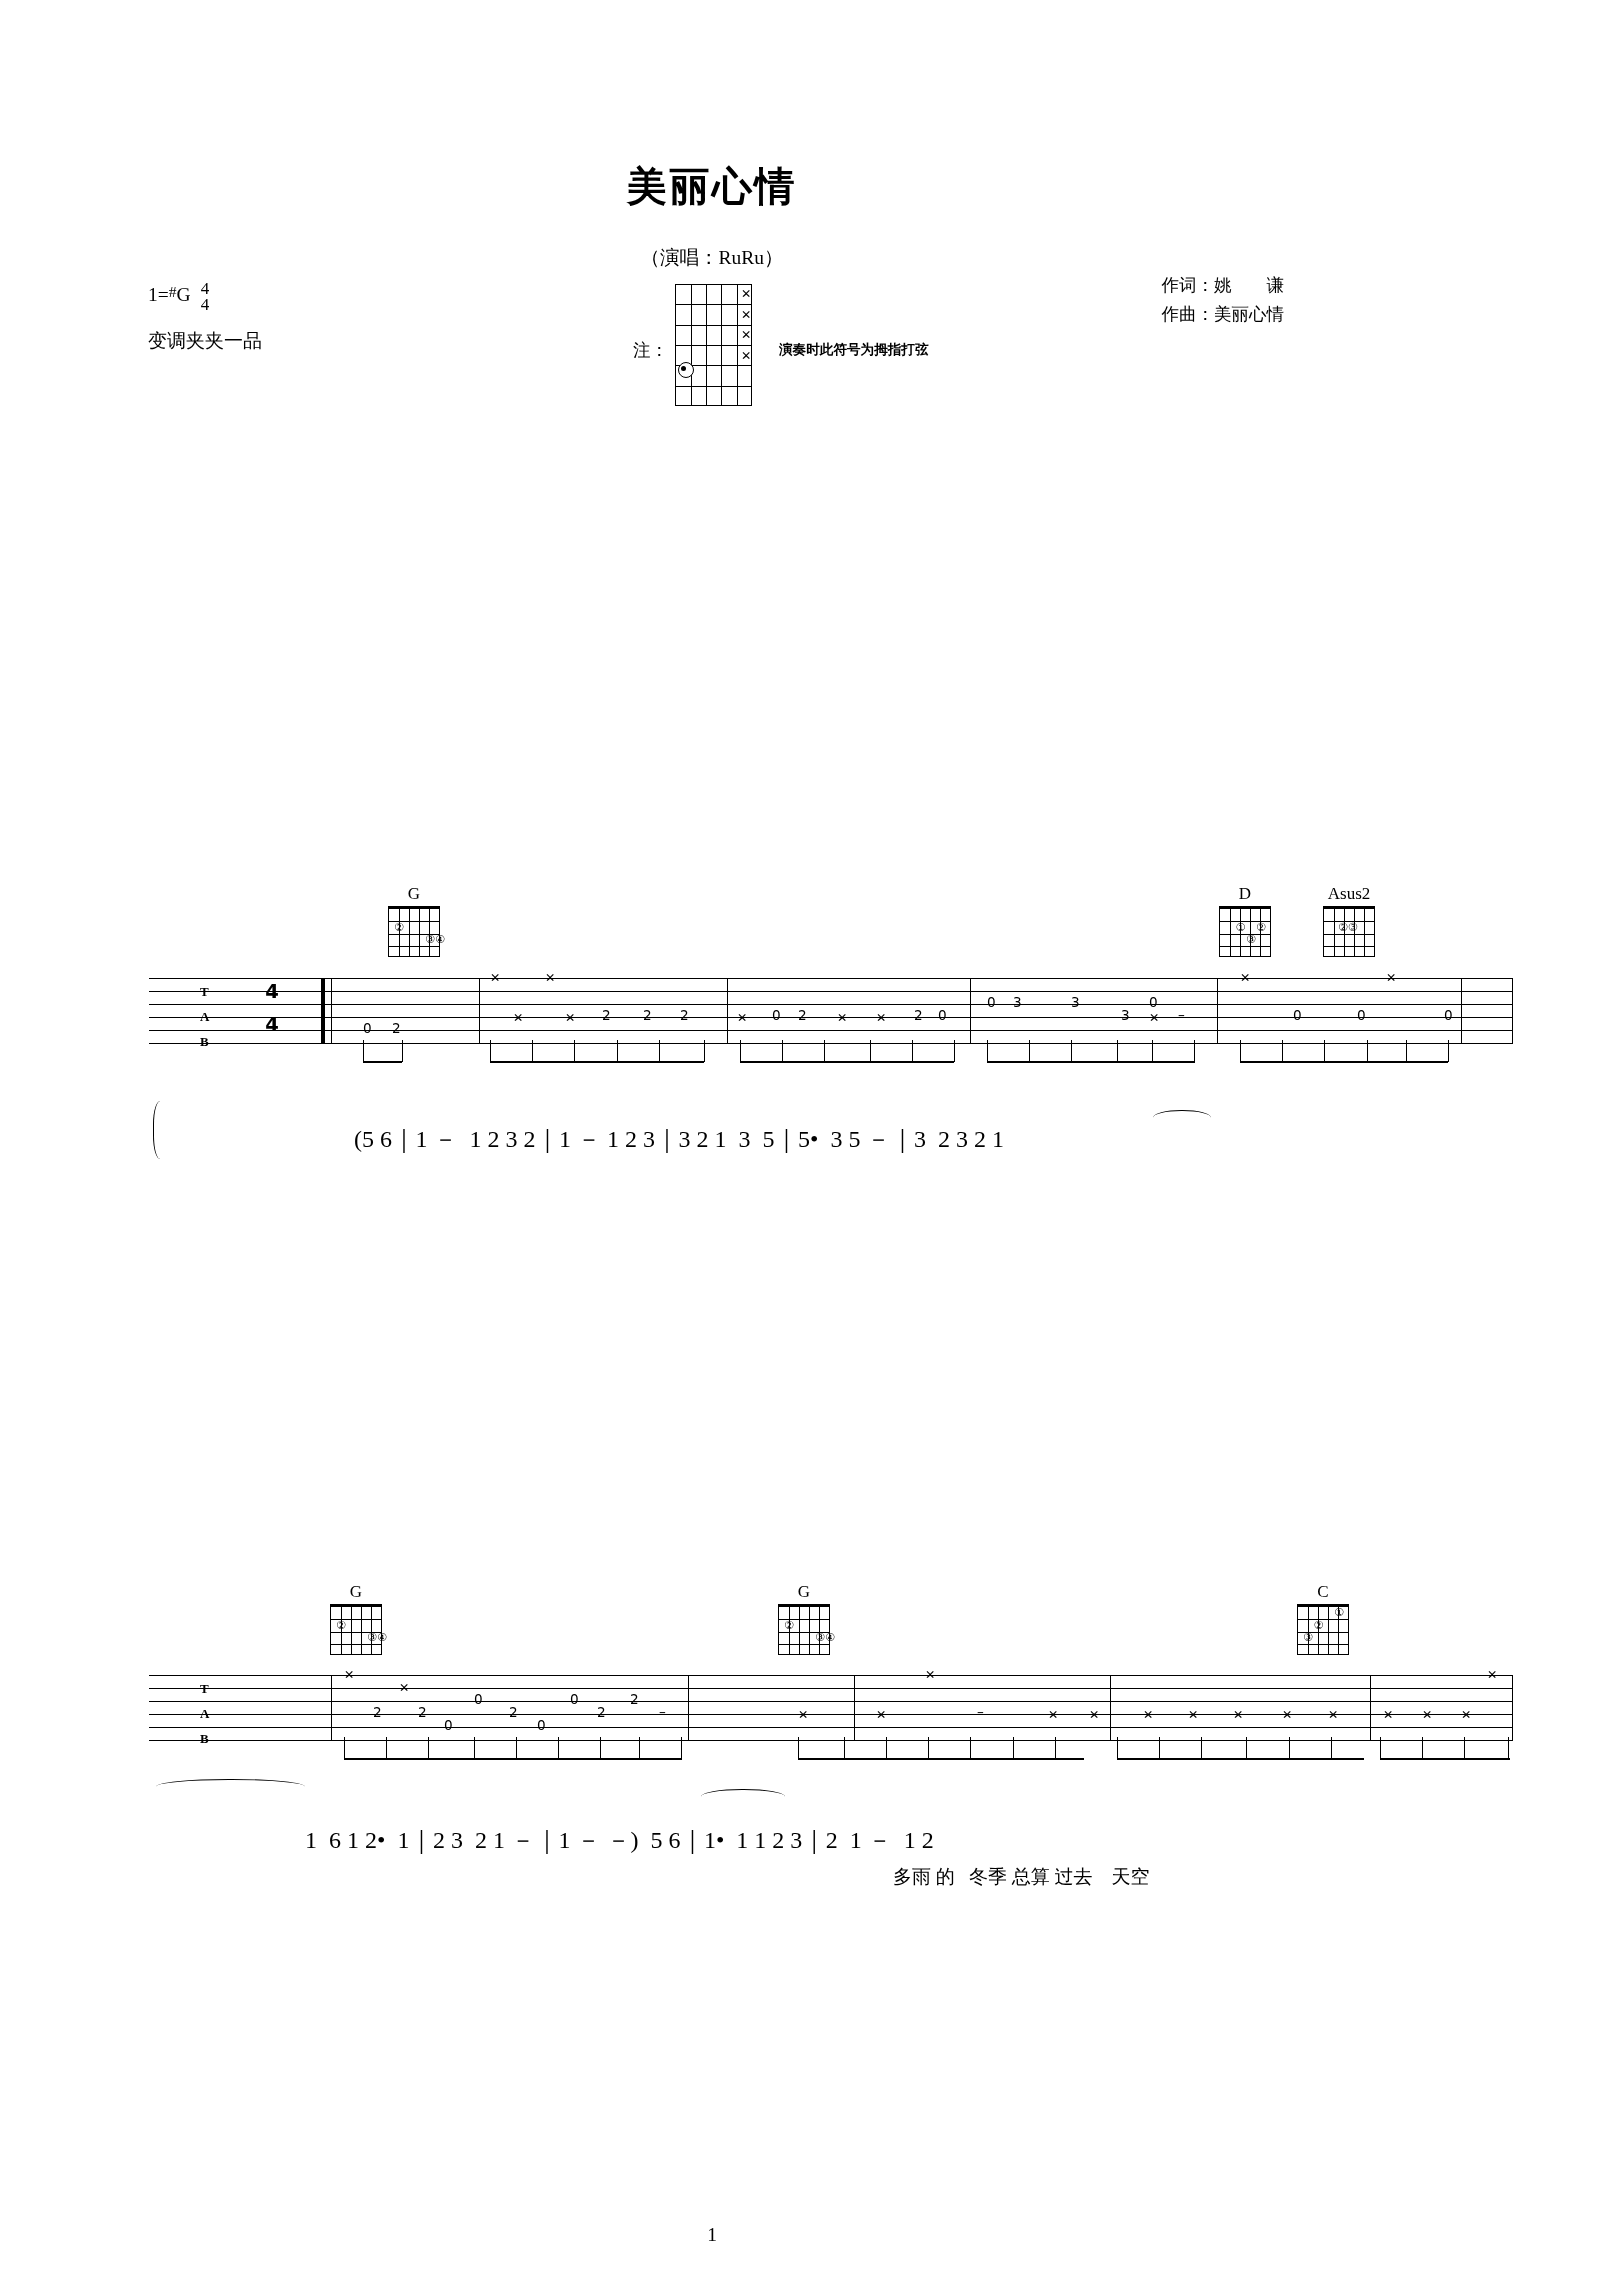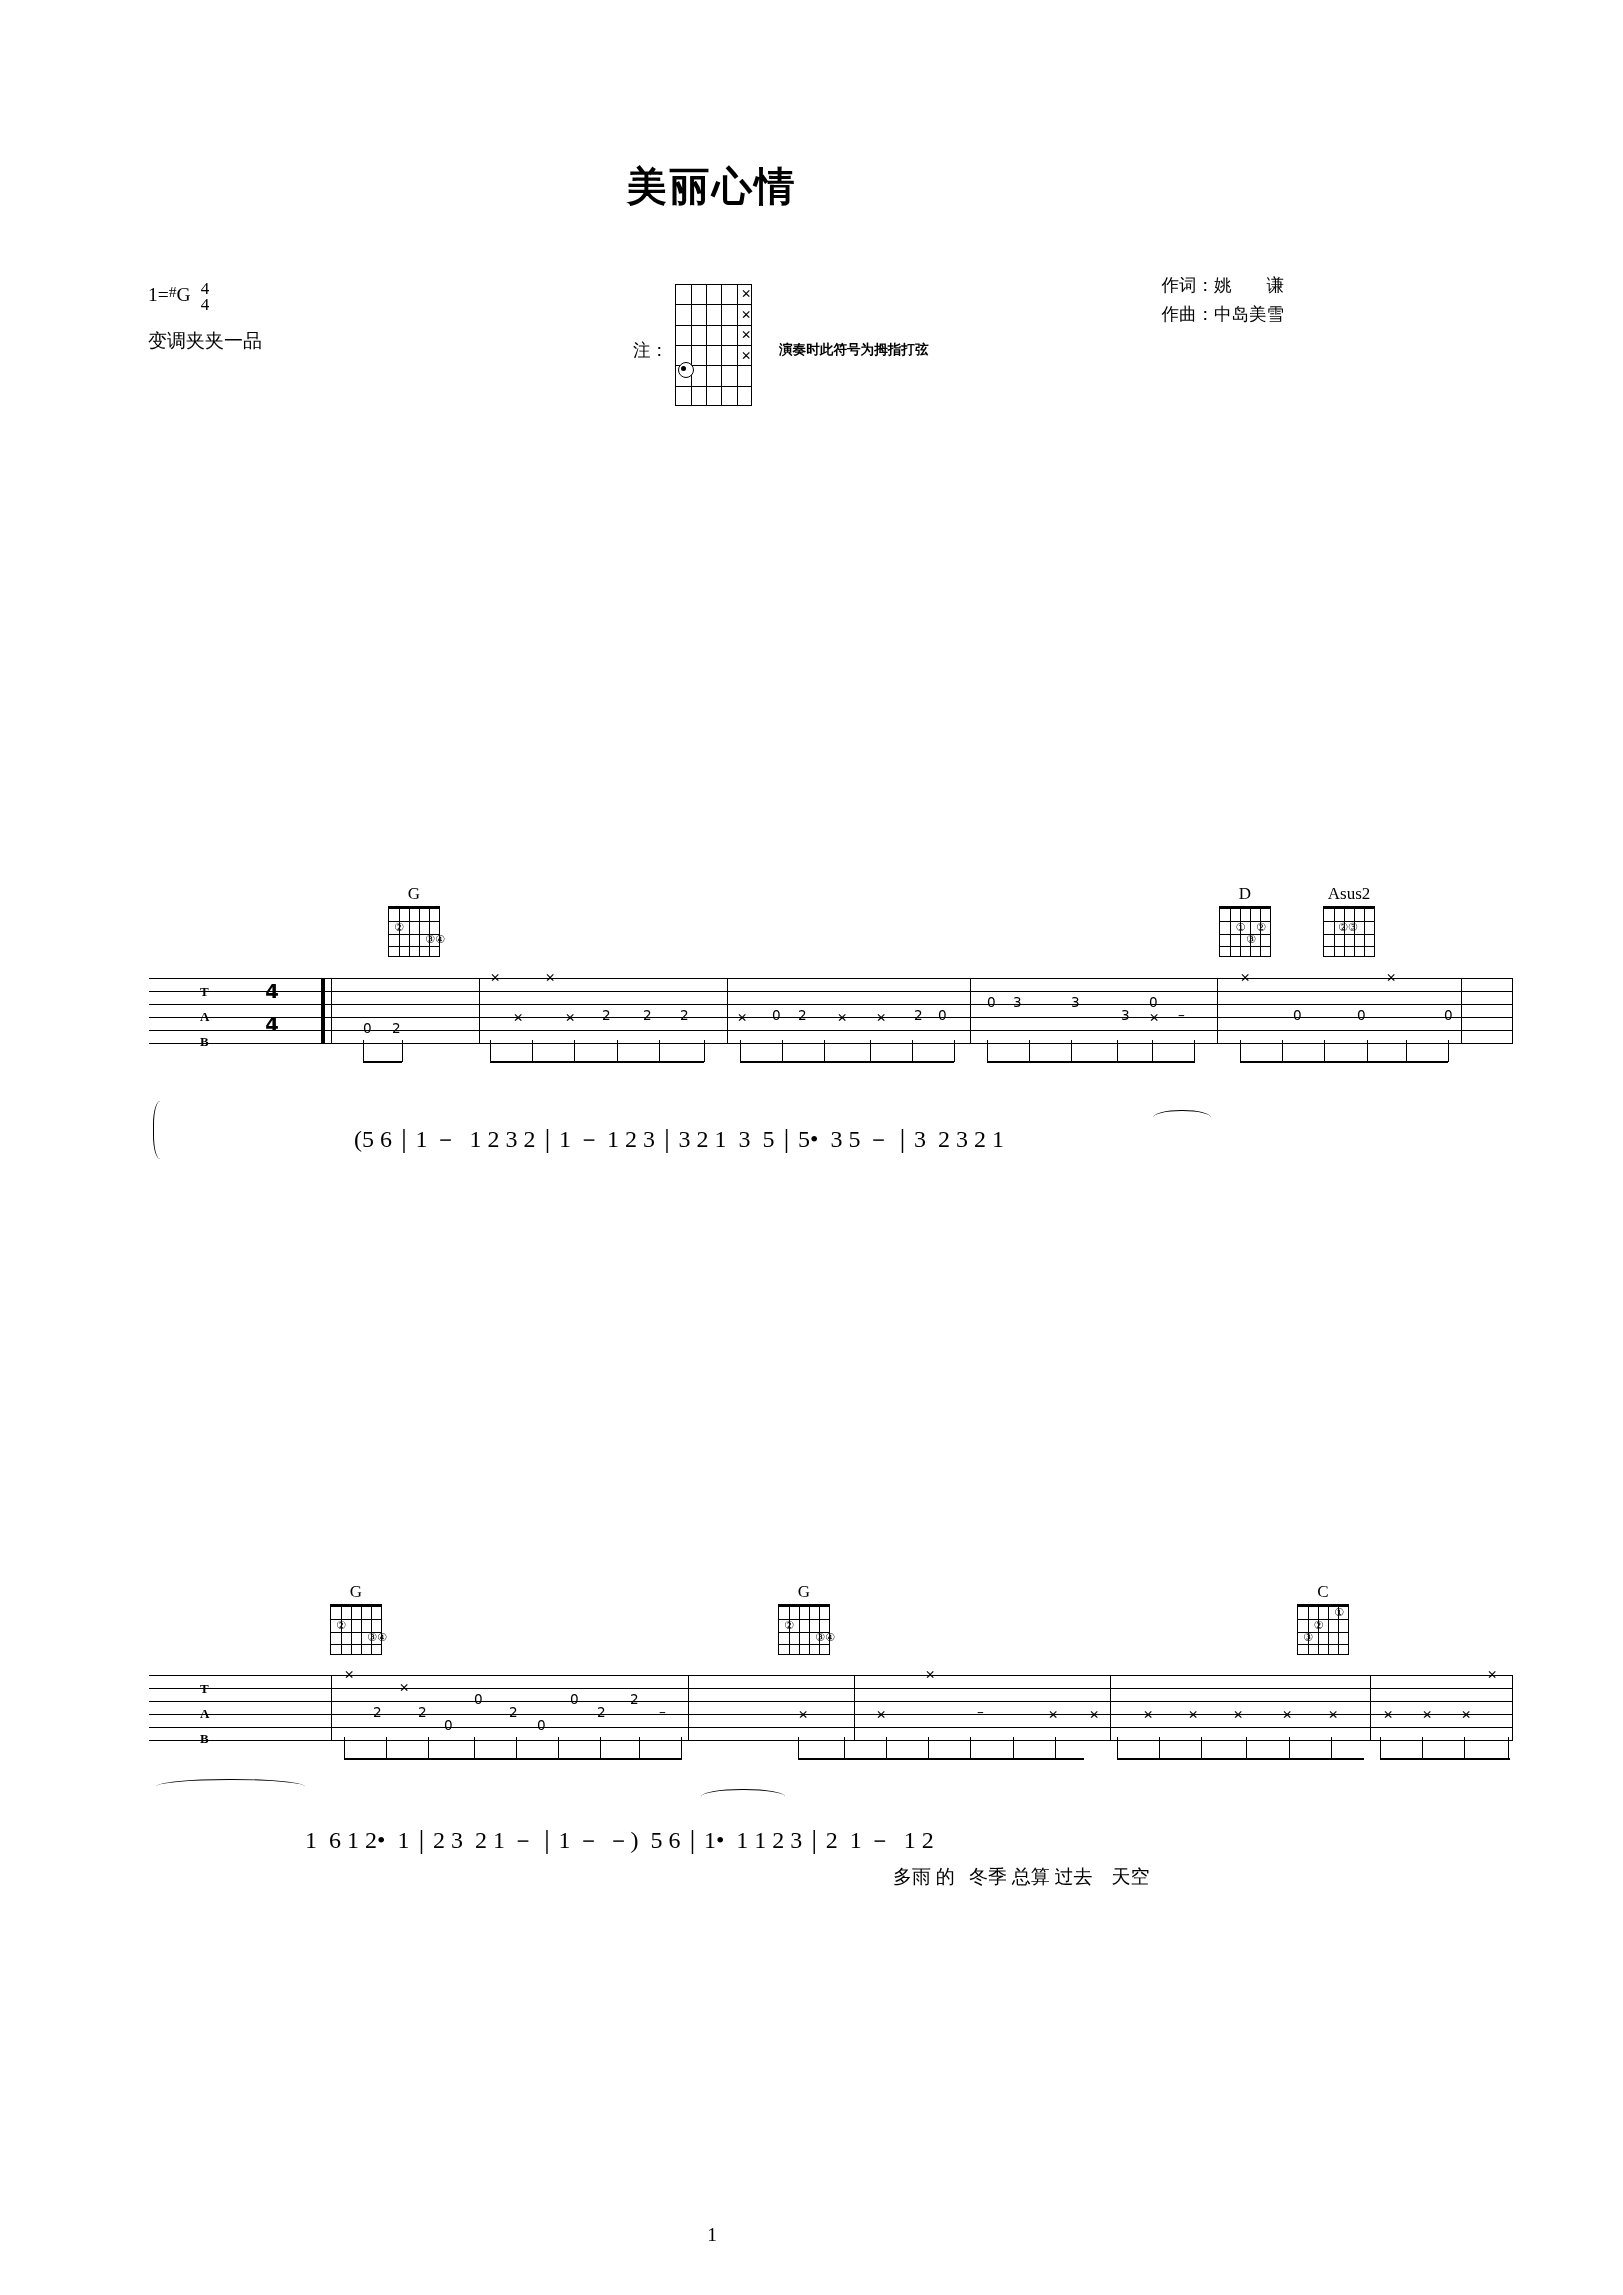--- a/index.html
+++ b/index.html
@@ -254,33 +254,34 @@
     font-size: 19.5px;
     font-family: "Liberation Serif", serif;
   }
 </style>
 </head>
 <body>
 
 <div class="page">
 
   <div class="title">美丽心情</div>
+  <div class="singer">（演唱：RuRu）</div>
 
   <div class="keyline">
     <span>1=</span><span class="sharp">#</span><span>G</span>
     <span class="frac">
       <span class="num">4</span>
       <span class="den">4</span>
     </span>
   </div>
   <div class="capo">变调夹夹一品</div>
 
   <div class="credits">
     <div>作词：姚　　谦</div>
-    <div>作曲：中岛美雪</div>
+    <div>作曲：美丽心情</div>
   </div>
 
   <div class="note-label">注：</div>
   <div class="note-text">演奏时此符号为拇指打弦</div>
 
   <div class="thumbdiag">
     <div class="gridbox"></div>
     <div class="h" style="top:20px"></div>
     <div class="h" style="top:41px"></div>
     <div class="h" style="top:61px"></div>

